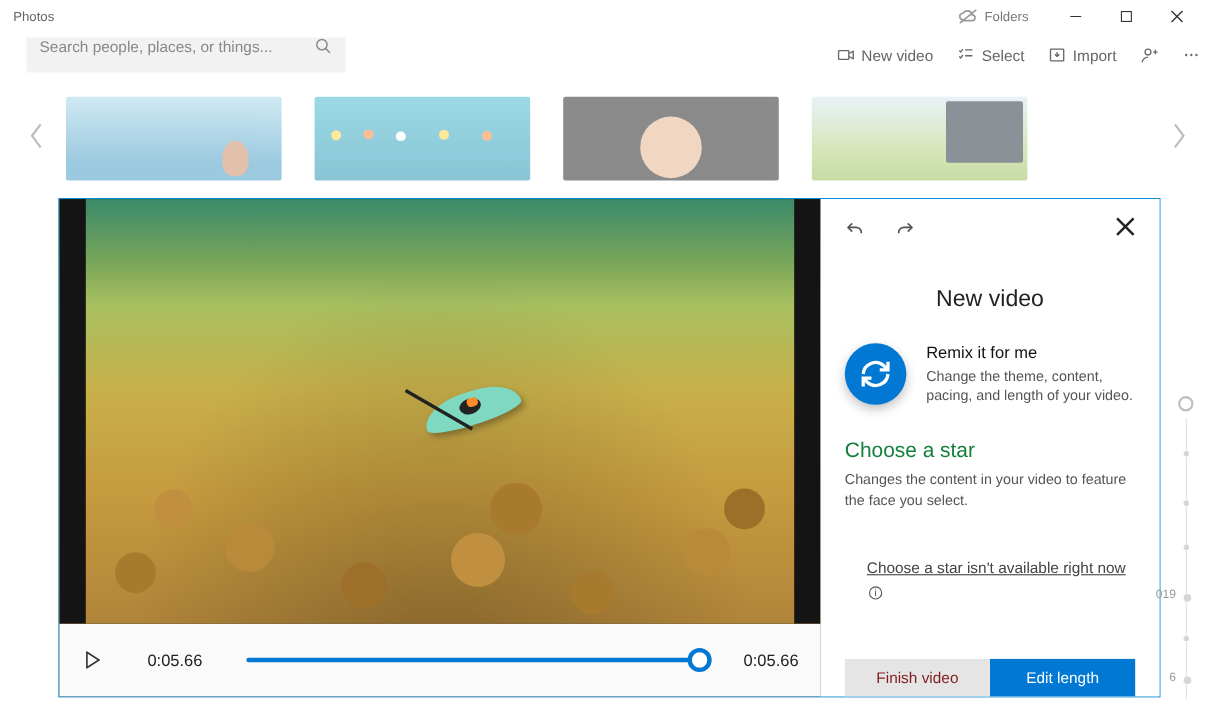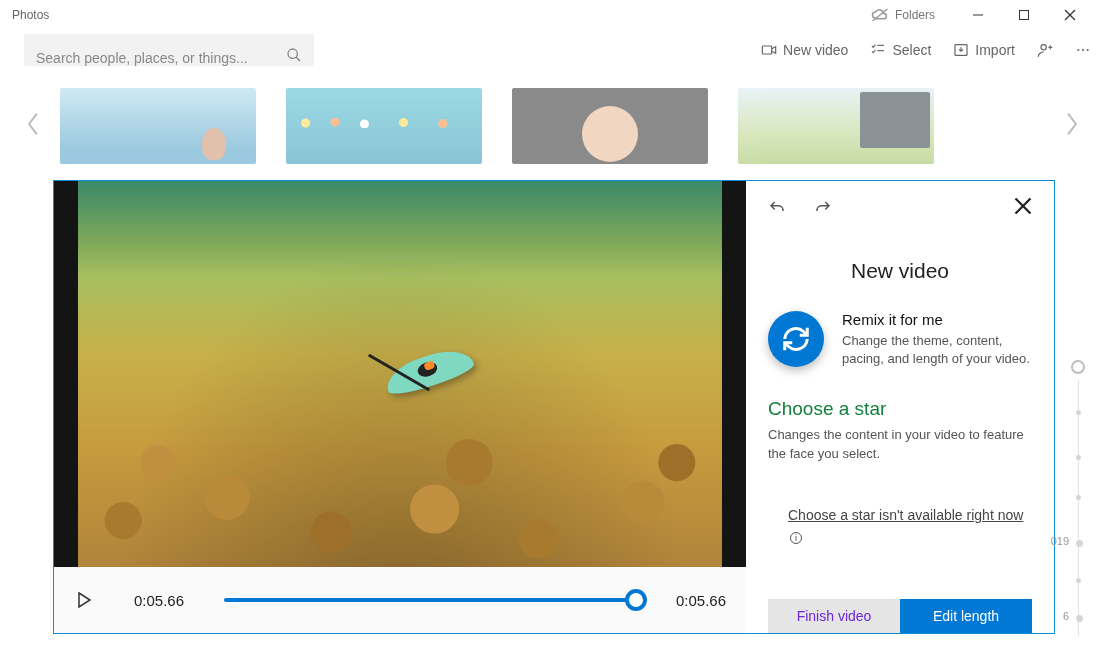--- a/index.html
+++ b/index.html
@@ -14,21 +14,21 @@
 .win-controls { display: flex; }
 .win-controls .wc { width: 46px; height: 30px; display: flex; align-items: center; justify-content: center; }
 .win-controls .wc svg { width: 12px; height: 12px; }
 
 
 .toolbar { height: 40px; display: flex; align-items: center; padding: 0 14px; gap: 24px; }
 .tabs { display: flex; align-items: center; gap: 26px; }
 .tab { font-size: 15px; color: #888; padding-bottom: 4px; cursor: pointer; }
 .tab.active { color: #0a89d8; border-bottom: 2px solid #0a89d8; }
 .tab-divider { width: 1px; height: 20px; background: #ddd; margin: 0 2px; }
-.searchbox { width: 290px; height: 32px; background: #f2f2f2; border-radius: 2px; display: flex; align-items: flex-end; padding: 0 12px; color: #888; font-size: 14px; margin-left: 10px; }
+.searchbox { width: 290px; height: 32px; background: #f2f2f2; border-radius: 2px; display: flex; align-items: flex-start; padding: 0 12px; color: #888; font-size: 14px; margin-left: 10px; }
 .searchbox .si { margin-left: auto; }
 .right-actions { margin-left: auto; display: flex; align-items: center; gap: 22px; color: #666; font-size: 14px; }
 .right-actions .ra { display: flex; align-items: center; gap: 6px; cursor: pointer; }
 .right-actions svg { width: 16px; height: 16px; }
 
 
 .strip { position: relative; height: 100px; display: flex; align-items: center; padding: 0 60px; gap: 30px; margin-top: 6px; }
 .strip .nav-arrow { position: absolute; top: 50%; transform: translateY(-50%); color: #aaa; cursor: pointer; }
 .strip .nav-arrow.left { left: 24px; }
 .strip .nav-arrow.right { right: 24px; }
@@ -71,21 +71,21 @@
 .remix-text .h { font-size:15px; color:#111; margin-bottom:4px; }
 .remix-text .d { font-size:13px; color:#555; line-height:1.4; }
 .choose-star { margin-top:30px; }
 .choose-star .h { font-size:19px; color:#15803d; margin-bottom:6px; }
 .choose-star .d { font-size:13px; color:#555; line-height:1.4; }
 .unavail { margin-top:42px; padding-left:20px; }
 .unavail a { color:#444; font-size:14px; text-decoration:underline; line-height:1.5; display:inline; }
 .info-icon { display:inline-block; width:12px; height:12px; border:1px solid #555; border-radius:50%; font-size:9px; line-height:11px; text-align:center; margin-left:2px; }
 .panel-buttons { margin-top:auto; display:flex; height:34px; }
 .panel-buttons .pb { flex:1; display:flex; align-items:center; justify-content:center; font-size:14px; cursor:pointer; }
-.pb.finish { background:#e5e5e5; color:#6d28d9; }
+.pb.finish { background:#e5e5e5; color:#7f1d1d; }
 .pb.edit { background:#0078d4; color:#fff; }
 
 
 .timeline { position:absolute; right:16px; top:360px; bottom:10px; width:28px; pointer-events:none; }
 .timeline .line { position:absolute; right:10px; top:20px; bottom:0; width:1px; background:#e2e2e2; }
 .timeline .big-dot { position:absolute; right:4px; top:0; width:14px; height:14px; border:2px solid #bfbfbf; background:#fff; border-radius:50%; }
 .timeline .tiny { position:absolute; right:8px; width:5px; height:5px; background:#d6d6d6; border-radius:50%; }
 .timeline .lbl { position:absolute; right:20px; font-size:11px; color:#999; }
 </style>
 </head>

